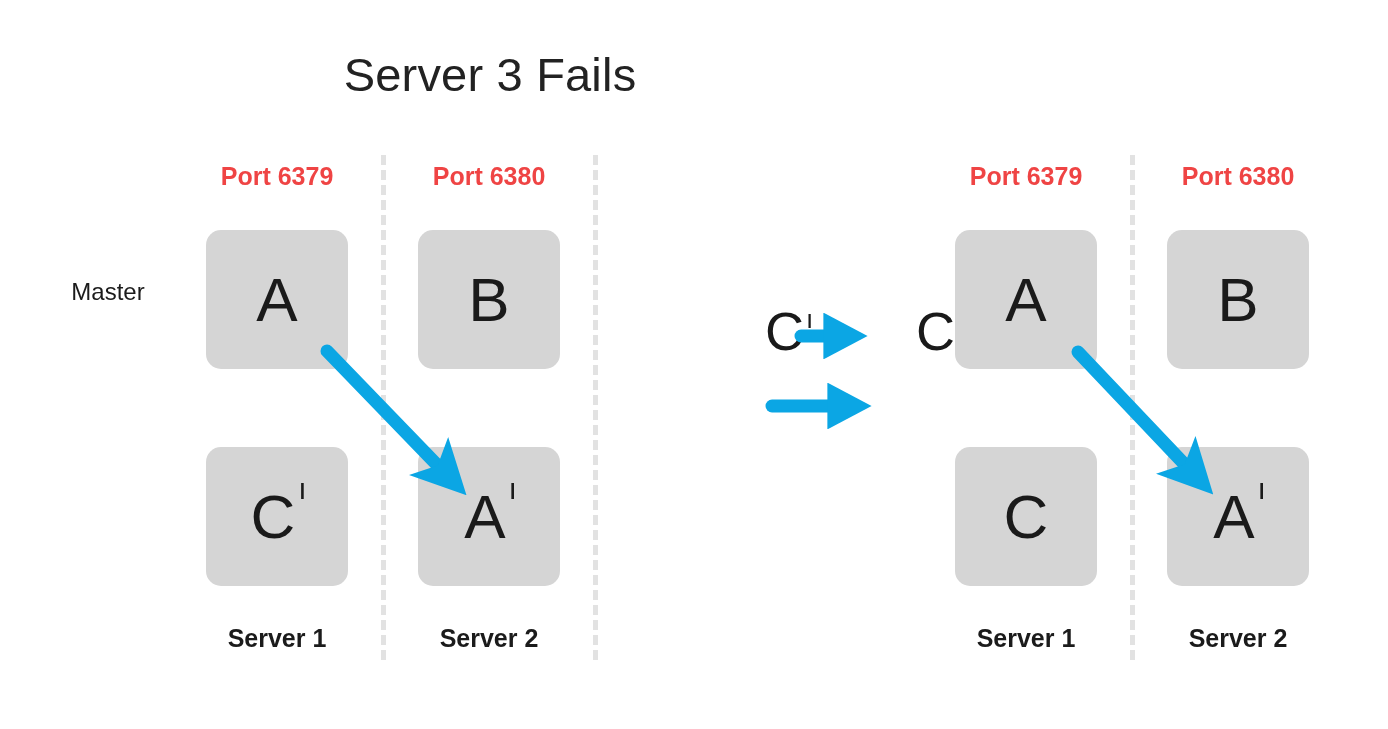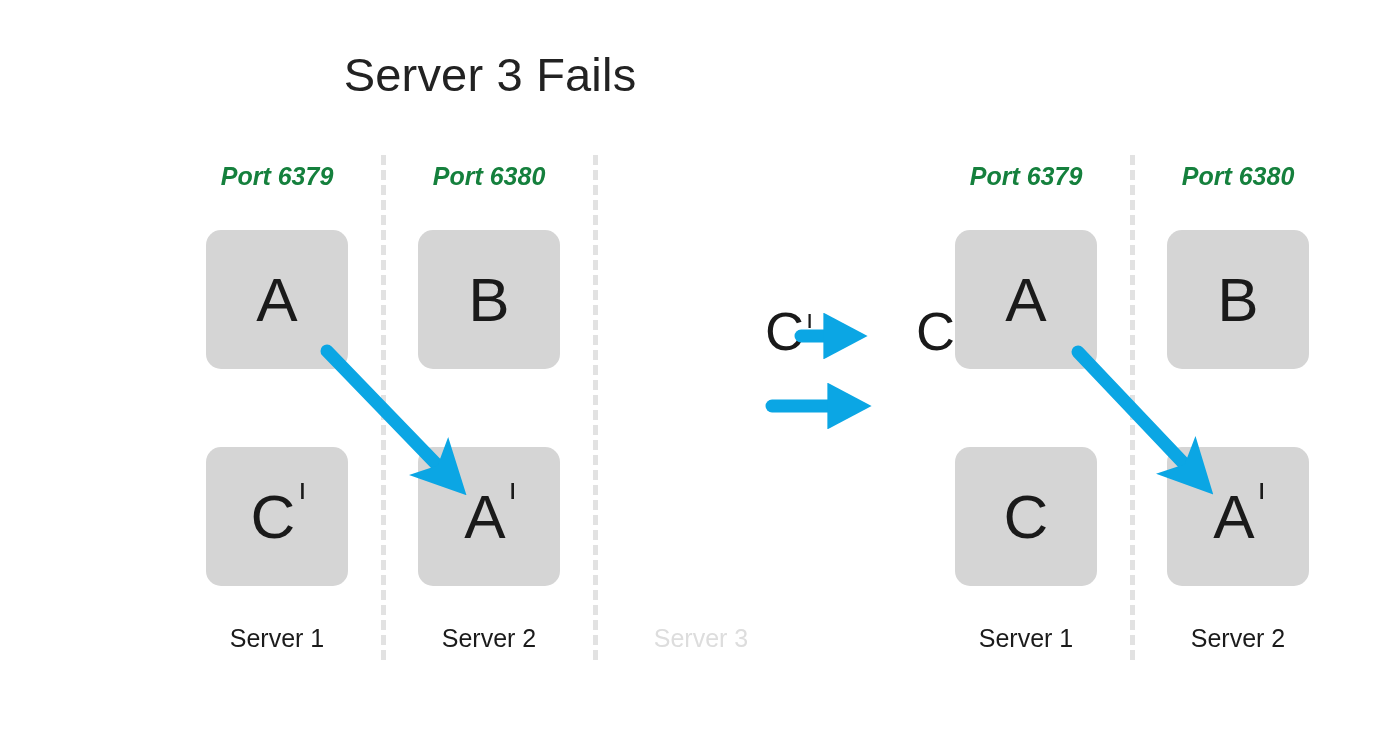--- a/index.html
+++ b/index.html
@@ -54,31 +54,30 @@
     height: 505px;
     border-left: 5px dashed #e2e2e2;
   }
   .port {
     position: absolute;
     top: 162px;
     width: 142px;
     text-align: center;
     font-size: 25px;
     font-weight: 700;
-    color: #15803d;
+    color: #ef4444;
     white-space: nowrap;
-    font-style: italic;
   }
   .servername {
     position: absolute;
     top: 624px;
     width: 142px;
     text-align: center;
     font-size: 25px;
-    font-weight: 400;
+    font-weight: 700;
     color: #1b1b1b;
     white-space: nowrap;
   }
   .servername.faded { color: #dddddd; }
 
   
   .node {
     position: absolute;
     width: 142px;
     height: 139px;
@@ -145,20 +144,21 @@
     pointer-events: none;
   }
 </style>
 </head>
 <body>
 
 <div id="stage">
 
   <div class="title">Server 3 Fails</div>
 
+  <div class="row-label master">Master</div>
 
   <div class="divider" style="left:381px"></div>
   <div class="divider" style="left:593px"></div>
   <div class="divider" style="left:1130px"></div>
 
   <div class="port" style="left:206px">Port 6379</div>
   <div class="node row-master" style="left:206px">
     <span class="glyph">A</span>
   </div>
   <div class="node row-replica" style="left:206px">
@@ -170,21 +170,20 @@
   <div class="port" style="left:418px">Port 6380</div>
   <div class="node row-master" style="left:418px">
     <span class="glyph">B</span>
   </div>
   <div class="node row-replica" style="left:418px">
     <span class="glyph">A</span>
     <span class="prime">ı</span>
   </div>
   <div class="servername" style="left:418px">Server 2</div>
 
-  <div class="servername faded" style="left:630px">Server 3</div>
 
   <div class="transition">
     <span>
       <span class="tglyph">C</span><span class="tprime">ı</span>
     </span>
     <span>
       <span class="tglyph">C</span>
     </span>
   </div>
 

